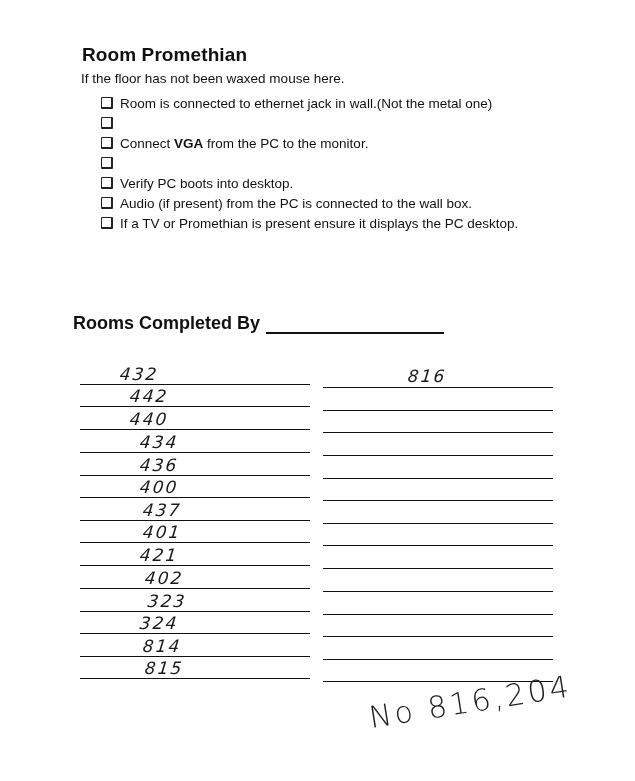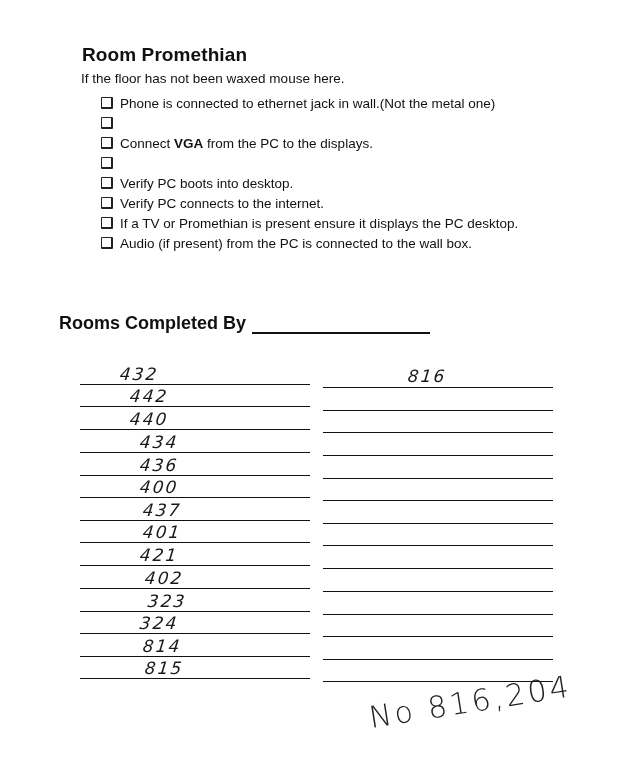--- a/index.html
+++ b/index.html
@@ -53,21 +53,21 @@
       border-bottom-width: 2px;
       border-radius: 1px;
       margin-right: 7px;
       flex: 0 0 auto;
       background: #fff;
     }
     .check-item b { font-weight: bold; text-align: center; }
 
     .completed-heading {
       position: absolute;
-      left: 59px;
+      left: 73px;
       top: 313px;
       font-size: 18px;
       font-weight: bold;
       display: flex;
       align-items: flex-end;
     }
     .sig-line {
       display: inline-block;
       width: 178px;
       border-bottom: 2px solid #111;
@@ -112,47 +112,43 @@
 <body>
 
 <div>
 
   <div class="title">Room Promethian</div>
   <div class="intro">If the floor has not been waxed mouse here.</div>
 
   <ul class="checklist">
     <li class="check-item">
       <span class="checkbox"></span>
-      <span>Phone is connected to ethernet jack in wall.(Not the metal one)</span>
-    </li>
-    <li class="check-item">
-      <span class="checkbox"></span>
-    </li>
-    <li class="check-item">
-      <span class="checkbox"></span>
-      <span style="white-space:pre"><span>Connect </span><b>VGA</b><span> from the PC to the displays.</span></span>
+      <span>Room is connected to ethernet jack in wall.(Not the metal one)</span>
+    </li>
+    <li class="check-item">
+      <span class="checkbox"></span>
+    </li>
+    <li class="check-item">
+      <span class="checkbox"></span>
+      <span style="white-space:pre"><span>Connect </span><b>VGA</b><span> from the PC to the monitor.</span></span>
     </li>
     <li class="check-item">
       <span class="checkbox"></span>
     </li>
     <li class="check-item">
       <span class="checkbox"></span>
       <span>Verify PC boots into desktop.</span>
     </li>
     <li class="check-item">
       <span class="checkbox"></span>
-      <span>Verify PC connects to the internet.</span>
+      <span>Audio (if present) from the PC is connected to the wall box.</span>
     </li>
     <li class="check-item">
       <span class="checkbox"></span>
       <span>If a TV or Promethian is present ensure it displays the PC desktop.</span>
-    </li>
-    <li class="check-item">
-      <span class="checkbox"></span>
-      <span>Audio (if present) from the PC is connected to the wall box.</span>
     </li>
   </ul>
 
   <div class="completed-heading">
     <span>Rooms Completed By</span>
     <span class="sig-line"></span>
   </div>
 
   <div id="rooms">
       <div class="room-line left" style="top: 384px;"></div>

